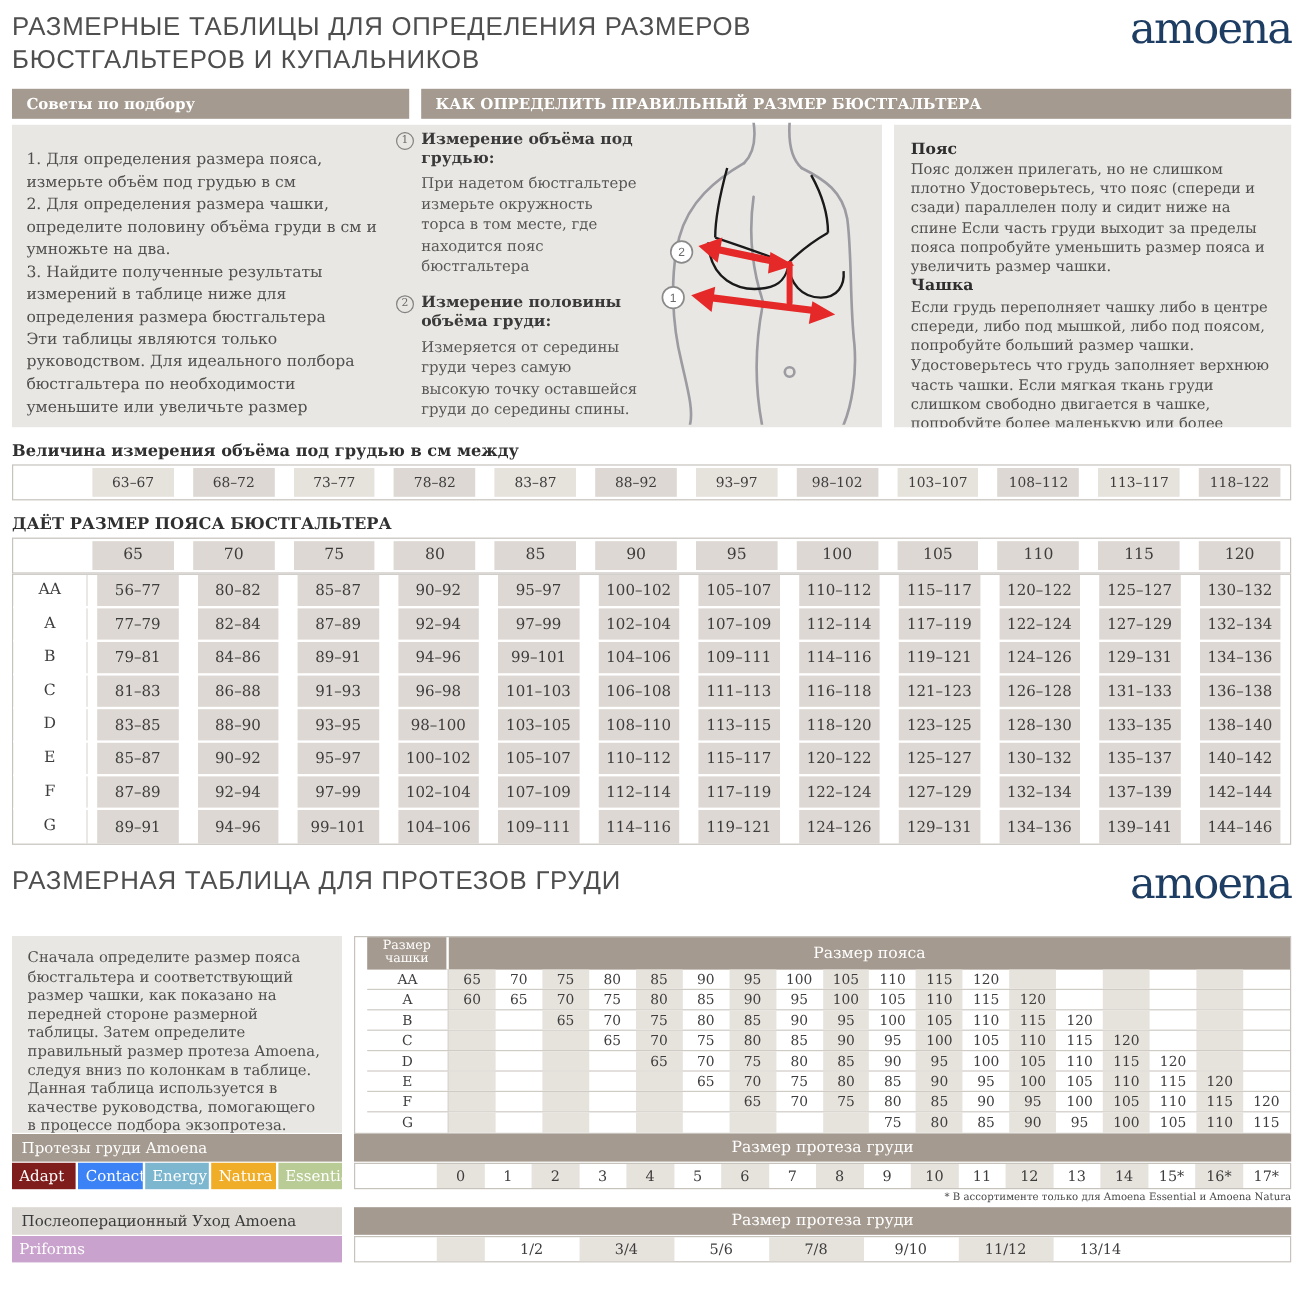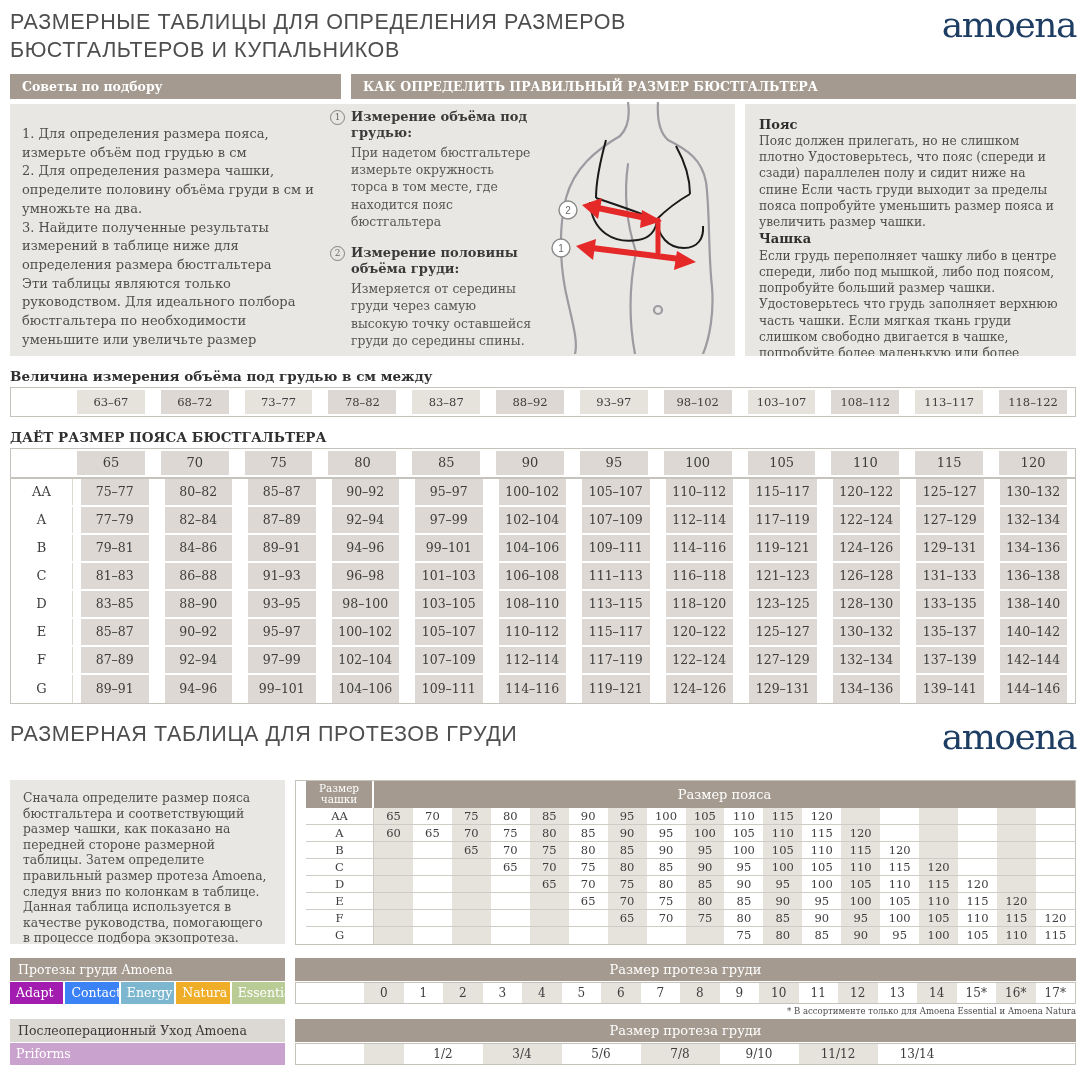--- a/index.html
+++ b/index.html
@@ -56,21 +56,21 @@
   .p-row:last-child { border-bottom: none; }
   .p-row .row-label { width: 68px; flex: 0 0 68px; border-right: 1px solid #cfcbc5; font-size: 11.5px; display: flex; align-items: center; justify-content: center; color: #3d3d3d; }
   .p-row .cells, .p-cells { flex: 1; display: flex; }
   .p-row .cells .cell, .p-cells .cell { flex: 1; font-size: 11.5px; display: flex; align-items: center; justify-content: center; color: #3d3d3d; }
   .p-row .cells .cell:nth-child(odd), .p-cells .cell:nth-child(odd) { background: #e6e2dc; }
   .p-cells .cell.shaded { background: #e6e2dc; }
   .p-cells.no-stripe .cell:nth-child(odd) { background: transparent; }
   .p-cells.no-stripe .cell.shaded { background: #e6e2dc; }
 
   
-  .sizes-row { display: flex; gap: 10px; padding: 0 10px; margin-top: 13px; align-items: flex-start; }
+  .sizes-row { display: flex; gap: 10px; padding: 0 10px; margin-top: 0; align-items: flex-start; }
   .left-col { width: 275px; flex: 0 0 275px; }
   .chips-head { height: 23px; background: #a49a8f; color: #fff; font-size: 12.5px; display: flex; align-items: center; padding-left: 8px; }
   .chips-head.light { background: #dcd9d4; color: #3a3a3a; }
   .chips { display: flex; height: 22px; margin-top: 1px; }
   .chip { flex: 1; margin-right: 2px; color: #fff; font-size: 12.5px; display: flex; align-items: center; padding-left: 6px; overflow: hidden; white-space: nowrap; }
   .chip:last-child { margin-right: 0; }
   .chip.solo { margin-right: 0; }
   .right-col { flex: 1; }
   .size-head { height: 23px; background: #a49a8f; color: #fff; font-size: 13px; display: flex; align-items: center; justify-content: center; }
   .size-band { display: flex; border: 1px solid #c6c2bc; height: 22px; background: #fff; margin-top: 1px; }
@@ -176,21 +176,21 @@
   <div class="tbl-label">ДАЁТ РАЗМЕР ПОЯСА БЮСТГАЛЬТЕРА</div>
   <div class="band">
     <span class="lead"></span>
     <div style="display:contents"><span class="cell">65</span><span class="cell">70</span><span class="cell">75</span><span class="cell">80</span><span class="cell">85</span><span class="cell">90</span><span class="cell">95</span><span class="cell">100</span><span class="cell">105</span><span class="cell">110</span><span class="cell">115</span><span class="cell">120</span></div>
   </div>
 
   <div class="cup-table">
       <div class="cup-row">
         <span class="row-label">AA</span>
         <div class="cells">
-          <span class="cell">75–77</span>
+          <span class="cell">56–77</span>
           <span class="cell">80–82</span>
           <span class="cell">85–87</span>
           <span class="cell">90–92</span>
           <span class="cell">95–97</span>
           <span class="cell">100–102</span>
           <span class="cell">105–107</span>
           <span class="cell">110–112</span>
           <span class="cell">115–117</span>
           <span class="cell">120–122</span>
           <span class="cell">125–127</span>
@@ -516,21 +516,21 @@
             </div>
           </div>
         </div>
     </div>
   </div>
 
   <div class="sizes-row">
     <div class="left-col">
       <div class="chips-head">Протезы груди Amoena</div>
       <div class="chips">
-          <span class="chip" style="background: #a21caf; text-align: right;">Adapt</span>
+          <span class="chip" style="background: #7f1d1d; text-align: right;">Adapt</span>
           <span class="chip" style="background: #3b82f6;">Contact</span>
           <span class="chip" style="background: rgb(124, 183, 207);">Energy</span>
           <span class="chip" style="background: rgb(240, 173, 40);">Natura</span>
           <span class="chip" style="background: rgb(185, 204, 150);">Essential</span>
         </div>
     </div>
     <div class="right-col">
       <div class="size-head">Размер протеза груди</div>
       <div class="size-band">
         <span class="lead"></span>

